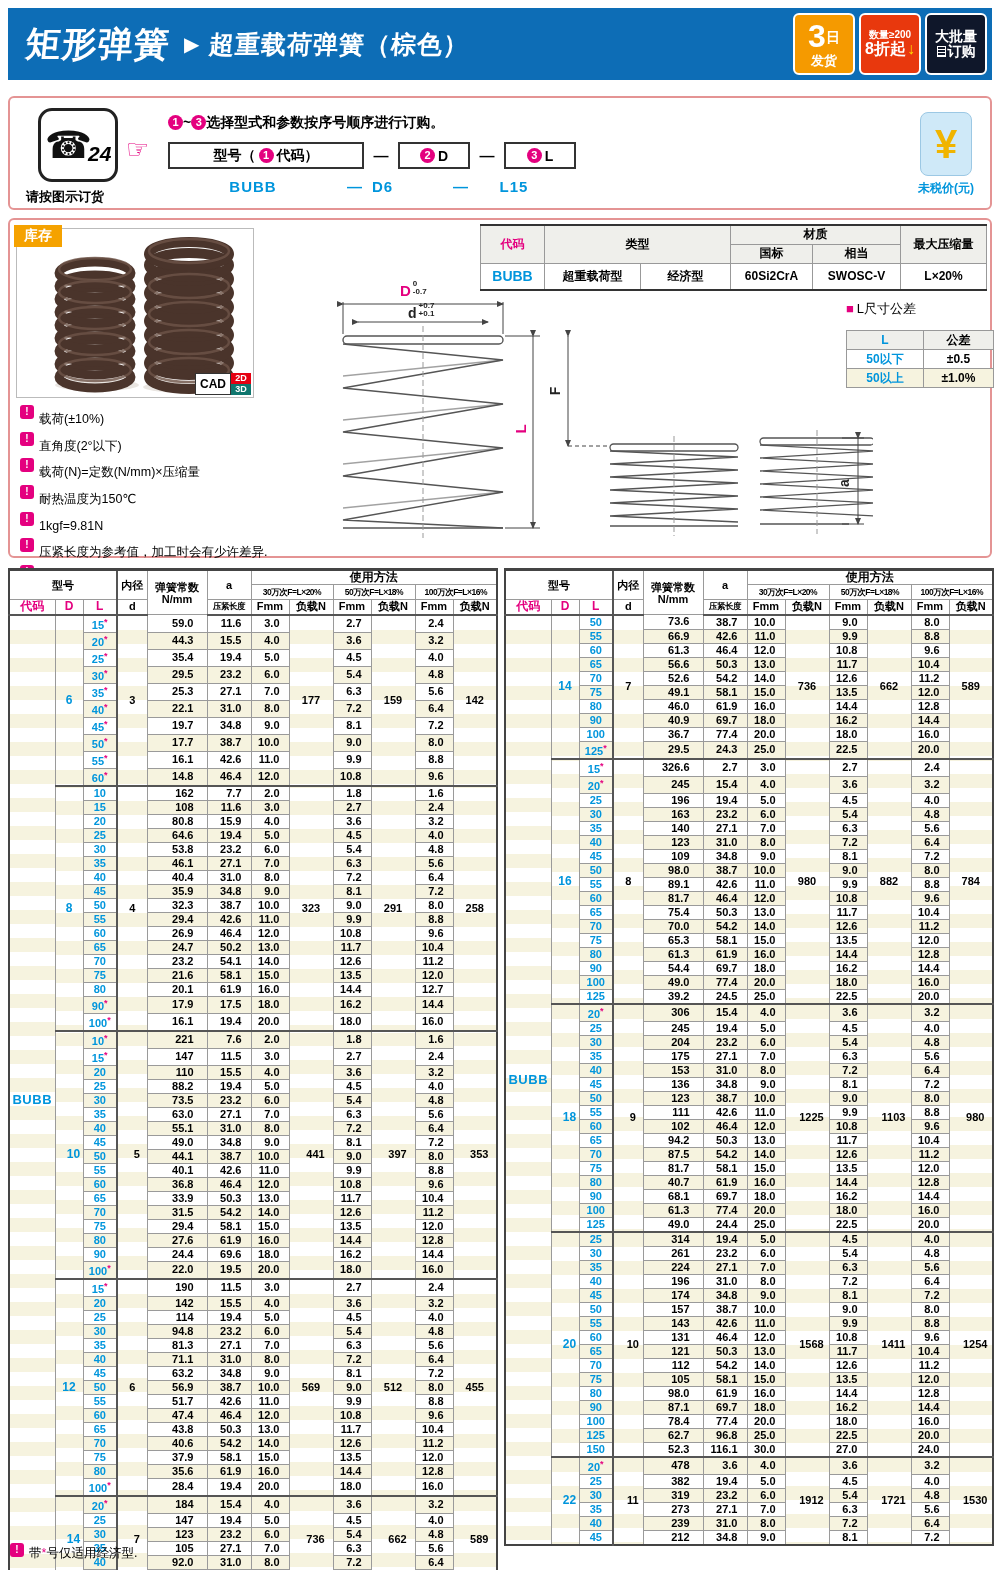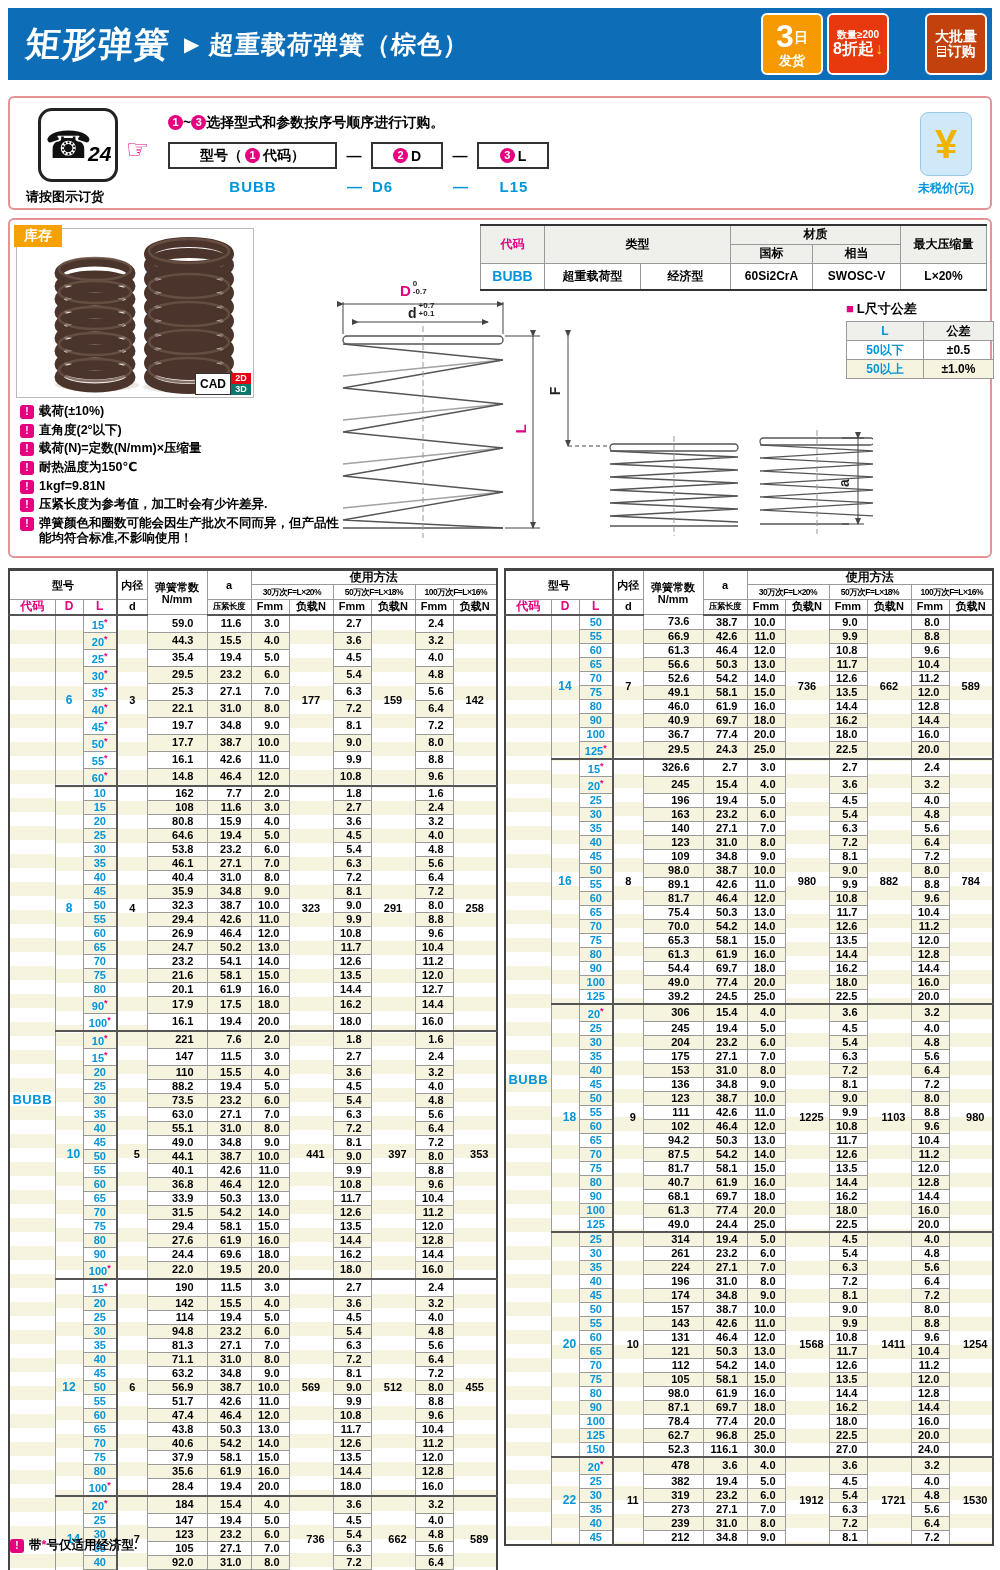--- a/index.html
+++ b/index.html
@@ -15,37 +15,37 @@
   .badge { width:62px; height:62px; border:2px solid #fff; border-radius:6px; color:#fff; font-weight:bold; display:flex; flex-direction:column; align-items:center; justify-content:center; line-height:1.05; }
   .badge.day { background:#f59a00; }
   .badge.day .row { display:flex; align-items:center; }
   .badge.day .num { font-size:32px; }
   .badge.day .unit { font-size:14px; }
   .badge.day .lbl { font-size:13px; }
   .badge.qty { background:#e8380d; }
   .badge.qty .l1 { font-size:10px; }
   .badge.qty .l2 { font-size:16px; display:flex; align-items:center; }
   .badge.qty .arr { color:#ffd800; font-size:16px; margin-left:1px; }
-  .badge.bulk { background:#c2410c;margin-left:32px; }
+  .badge.bulk { background:#0f172a; }
   .badge.bulk .l1 { font-size:14px; }
   .badge.bulk .l2 { font-size:14px; display:flex; align-items:center; gap:2px; }
   .doc-ico { display:inline-block; width:9px; height:11px; border:1px solid #fff; background:repeating-linear-gradient(to bottom,transparent 0 2px,#fff 2px 3px); }
 
   
   .order-box { position:absolute; left:8px; top:96px; width:984px; height:114px; border:2px solid #e49494; border-radius:6px; background:#fff; }
   .phone { position:absolute; left:28px; top:10px; width:80px; height:74px; border:3px solid #222; border-radius:14px; display:flex; align-items:center; justify-content:center; }
   .phone .ph-glyph { font-size:38px; color:#111; }
   .phone .ph-24 { font-size:21px; font-weight:bold; font-style:italic; margin:18px 0 0 -4px; }
   .phone-label { position:absolute; left:16px; top:90px; font-size:13px; font-weight:bold; }
   .hand { position:absolute; left:116px; top:36px; color:#e4007f; font-size:26px; }
   .circ { display:inline-block; width:15px; height:15px; background:#e4007f; color:#fff; border-radius:50%; font-size:11px; line-height:15px; text-align:center; font-weight:bold; vertical-align:1px; }
   .instr { position:absolute; left:158px; top:16px; font-size:14px; font-weight:bold; }
   .boxes { position:absolute; left:158px; top:44px; display:flex; align-items:center; }
   .obox { border:2px solid #333; height:27px; display:flex; align-items:center; justify-content:center; gap:3px; font-size:14px; font-weight:bold; background:#fff; }
-  .obox.b1 { width:169px; } .obox.b2 { width:72px; } .obox.b3 { width:72px; }
+  .obox.b1 { width:196px; } .obox.b2 { width:72px; } .obox.b3 { width:72px; }
   .odash { width:34px; text-align:center; font-weight:bold; font-size:15px; }
   .example { position:absolute; left:158px; top:80px; display:flex; align-items:center; color:#0095dc; font-weight:bold; font-size:15px; letter-spacing:1px; }
   .example .e1 { width:170px; text-align:center; } .example .e2 { width:72px; text-align:left; } .example .e3 { width:72px; text-align:center; }
   .price-area { position:absolute; right:16px; top:14px; display:flex; gap:10px; }
   .yen-col { display:flex; flex-direction:column; align-items:center; }
   .yen-ico { width:52px; height:64px; background:#cfe9f8; border:1px solid #9cc8e4; border-radius:8px; display:flex; align-items:center; justify-content:center; }
   .yen-ico span { color:#f0b400; font-size:40px; font-weight:bold; }
   .untaxed { color:#0095dc; font-size:12px; font-weight:bold; margin-top:4px; }
   .price-col .tagline { font-size:13px; font-weight:bold; color:#e4007f; margin-bottom:3px; }
   .price-col .dot { color:#0086cf; margin-right:3px; }
@@ -65,41 +65,41 @@
   .spec-tbl { position:absolute; left:470px; top:4px; border-collapse:collapse; table-layout:fixed; }
   .spec-tbl th,.spec-tbl td { border:1px solid #999; font-size:12px; font-weight:bold; text-align:center; }
   .spec-tbl th { background:#efefeb; height:19px; }
   .spec-tbl td { height:27px; background:#fff; }
   .spec-tbl { border-top:2px solid #333; }
   .spec-tbl tr.last td { border-bottom:2px solid #333; }
   .spec-tbl .mag { color:#e4007f; }
   .spec-tbl .blue { color:#0095dc; font-size:14px; }
 
   .tol-wrap { position:absolute; left:836px; top:80px; width:148px; }
-  .tol-title { font-size:13px; font-weight:bold; margin-bottom:3px; }
+  .tol-title { font-size:13px; font-weight:normal; margin-bottom:12px; }
   .tol-title .sq { color:#e4007f; margin-right:3px; }
   table.tol { border-collapse:collapse; width:148px; }
   table.tol td { border:1px solid #999; font-size:12px; font-weight:bold; text-align:center; height:19px; }
   table.tol tr.hd td { background:#efefeb; }
   table.tol .blue { color:#0095dc; }
   table.tol tr.alt td { background:#f6f3df; }
 
   .diagram { position:absolute; left:318px; top:58px; width:545px; height:275px; }
   .diagram svg { position:absolute; left:0; top:0; }
   .dlabel { position:absolute; font-weight:bold; white-space:nowrap; }
   .dlabel .letter-mag { color:#e4007f; font-size:15px; }
   .dlabel .letter { color:#222; font-size:14px; }
   .tolstack { display:inline-block; vertical-align:2px; margin-left:2px; }
   .tolstack i { display:block; font-style:normal; font-size:8px; line-height:8px; color:#222; font-weight:bold; }
   .rot { transform:rotate(-90deg); }
 
   .notes { position:absolute; left:10px; top:184px; width:330px; }
   .note-line { display:flex; margin-bottom:3px; }
   .note-ico { flex:0 0 14px; height:14px; background:#e4007f; border-radius:3px; color:#fff; font-size:10px; font-weight:bold; text-align:center; line-height:14px; margin:1px 5px 0 0; }
-  .note-text { font-size:12.5px; font-weight:bold; line-height:1.25; }
+  .note-text { font-size:12.5px; font-weight:normal; line-height:1.25;margin-top:8px; }
 
   
   .tables { position:absolute; left:8px; top:568px; display:flex; gap:6px; }
   table.data-table { border-collapse:collapse; table-layout:fixed; width:488px; border:2px solid #444; border-top:3px solid #444; }
   .data-table th,.data-table td { border:1px solid #9a9a9a; text-align:center; padding:0; overflow:hidden; white-space:nowrap; }
   .data-table th { font-weight:bold; font-size:11px; background:#fff; height:15px; line-height:13px; }
   .data-table th.kh { font-size:11px; line-height:12px; }
   .data-table th.s9 { font-size:8.5px; letter-spacing:-0.5px; }
   .data-table th.usage { font-size:12px; }
   .data-table th.mag { color:#e4007f; font-size:12px; }

